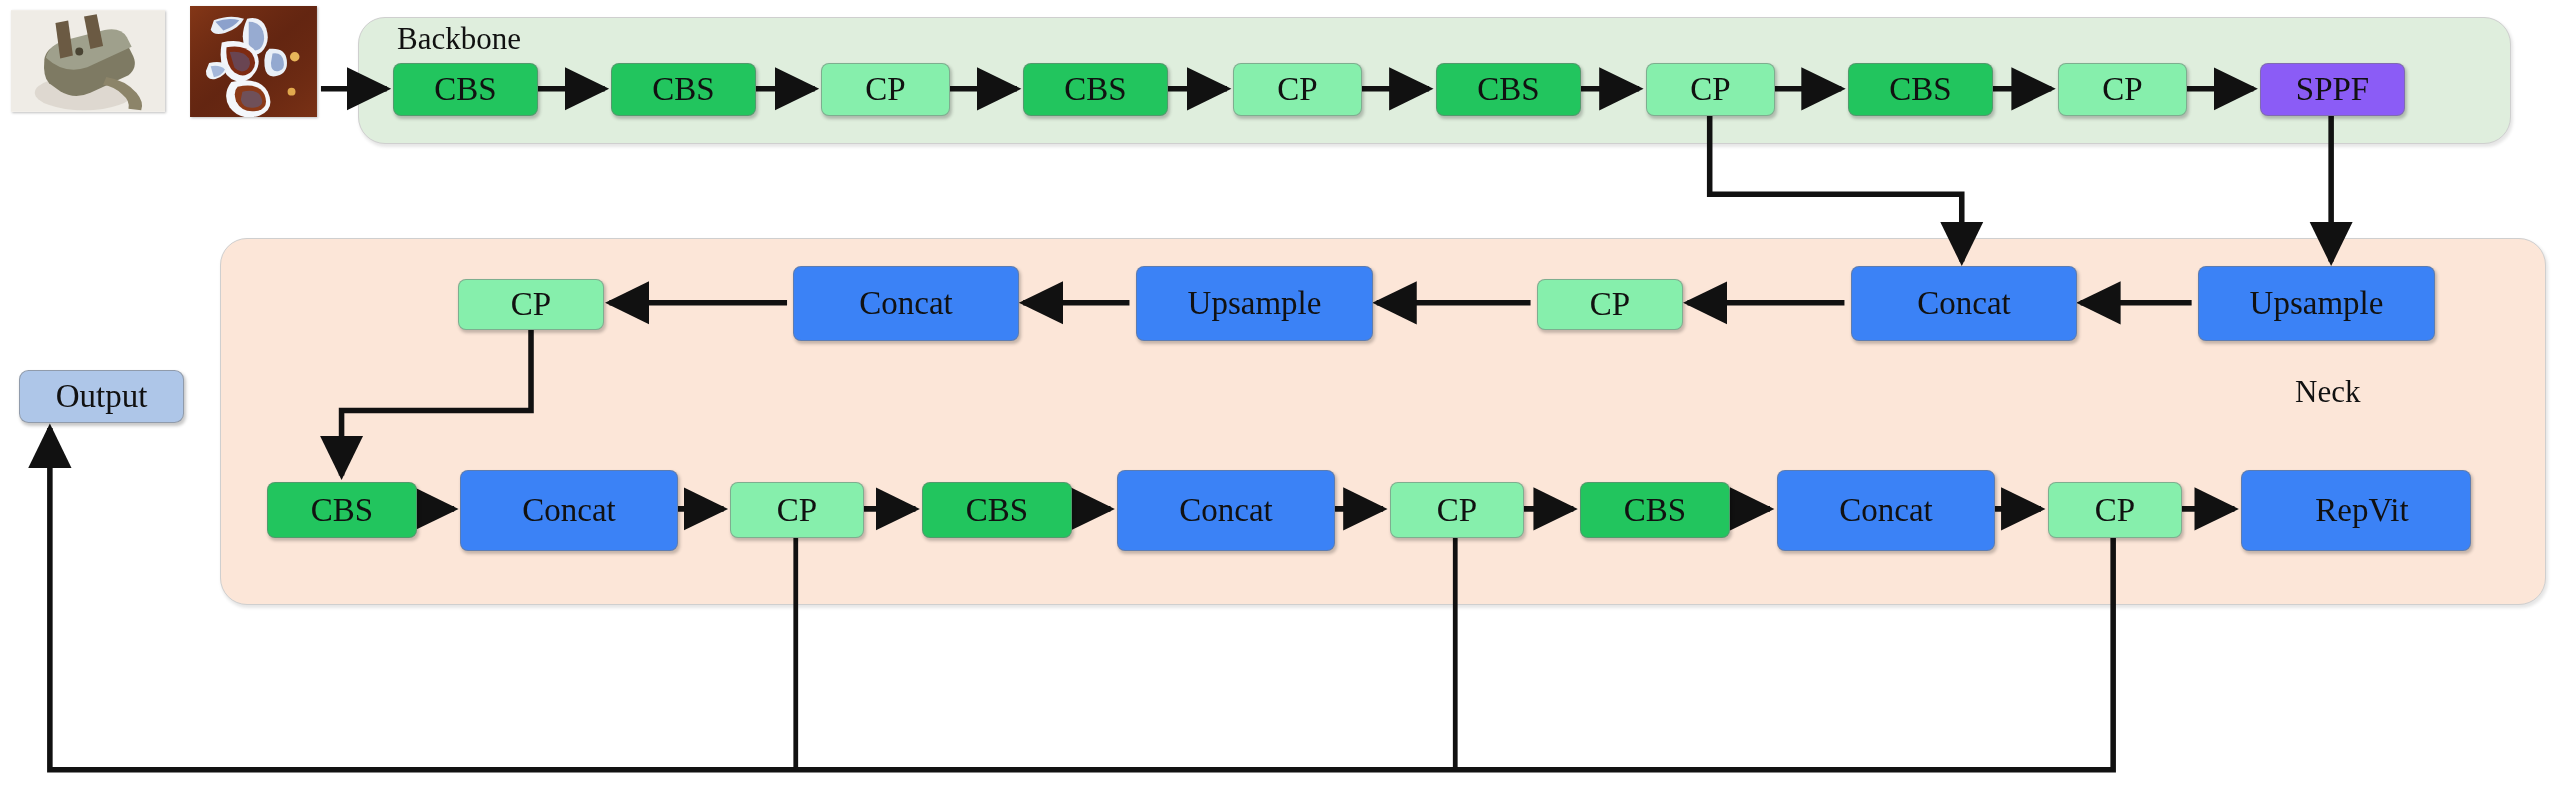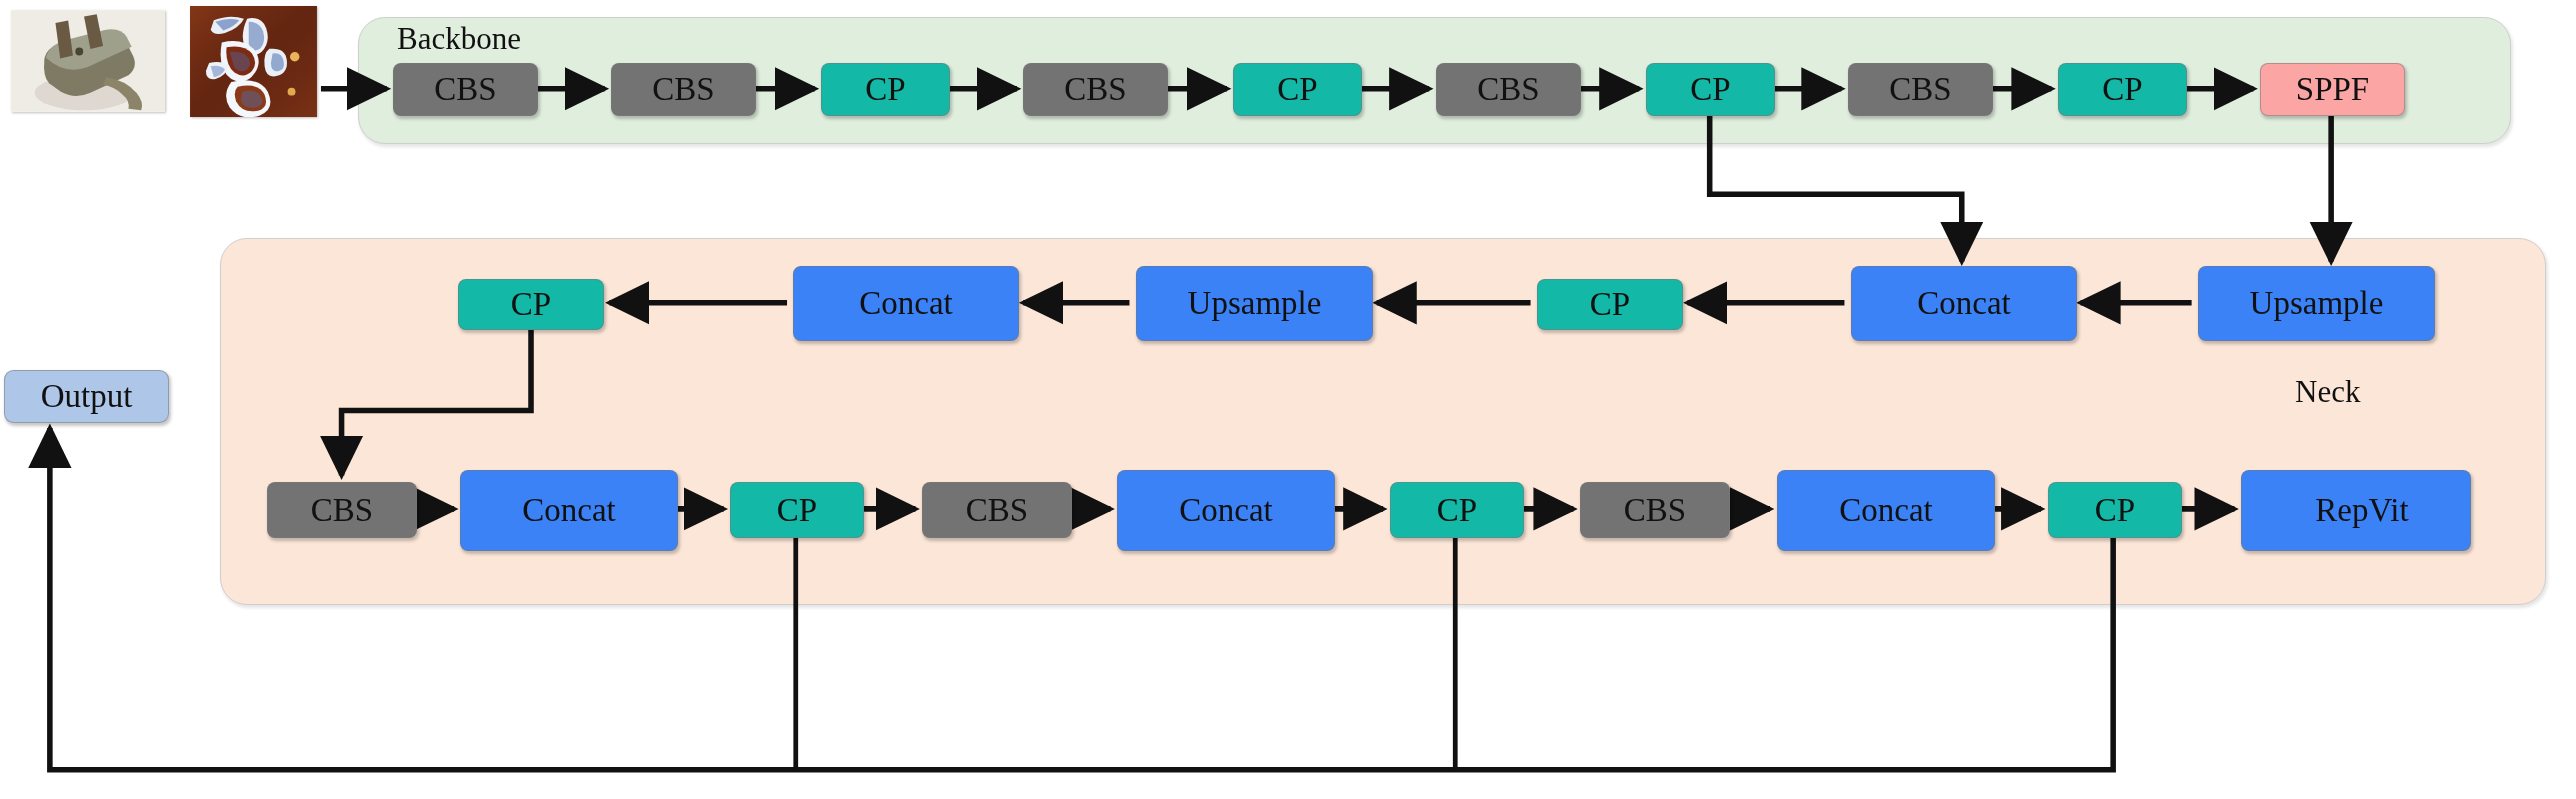--- a/index.html
+++ b/index.html
@@ -13,23 +13,23 @@
          box-shadow:1.6px 2.4px 3.2px rgba(0,0,0,.10);}
   .panel.backbone{background:#dfeedd;}
   .panel.neck{background:#fce6d8;}
   .panel-label{position:absolute;font-size:31px;color:#111;white-space:nowrap;}
 
   
   .node{position:absolute;display:flex;align-items:center;justify-content:center;
         border-radius:8px;border:0.8px solid rgba(120,120,120,.55);
         box-shadow:1.6px 2.4px 3.2px rgba(0,0,0,.22);
         font-size:33px;color:#111;line-height:1;white-space:nowrap;z-index:5;}
-  .node.cbs{background:#737373;}
-  .node.sppf{background:#fca5a5;}
-  .node.cp{background:#14b8a6;}
+  .node.cbs{background:#22c55e;}
+  .node.sppf{background:#8b5cf6;}
+  .node.cp{background:#86efac;}
   .node.green{background:#3b82f6;}
   .node.output{background:#aec6e8;border-radius:9.5px;}
 
   
   .photo{position:absolute;z-index:4;box-shadow:0.8px 0.8px 2.4px rgba(0,0,0,.25);
          overflow:hidden;}
   .photo svg{display:block;}
 </style>
 </head>
 <body>
@@ -157,16 +157,16 @@
   <div class="node green" style="left:460px;top:470px;width:216px;height:79px;">Concat</div>
   <div class="node cp" style="left:730px;top:482px;width:132px;height:54px;">CP</div>
   <div class="node cbs" style="left:922px;top:482px;width:148px;height:54px;">CBS</div>
   <div class="node green" style="left:1117px;top:470px;width:216px;height:79px;">Concat</div>
   <div class="node cp" style="left:1390px;top:482px;width:132px;height:54px;">CP</div>
   <div class="node cbs" style="left:1580px;top:482px;width:148px;height:54px;">CBS</div>
   <div class="node green" style="left:1777px;top:470px;width:216px;height:79px;">Concat</div>
   <div class="node cp" style="left:2048px;top:482px;width:132px;height:54px;">CP</div>
   <div class="node green" style="left:2241px;top:470px;width:216px;height:79px;padding-left:12px;">RepVit</div>
 
-  <div class="node output" style="left:4px;top:370px;width:163px;height:51px;">Output</div>
+  <div class="node output" style="left:19px;top:370px;width:163px;height:51px;">Output</div>
 
 </div>
 
 
 </body></html>

